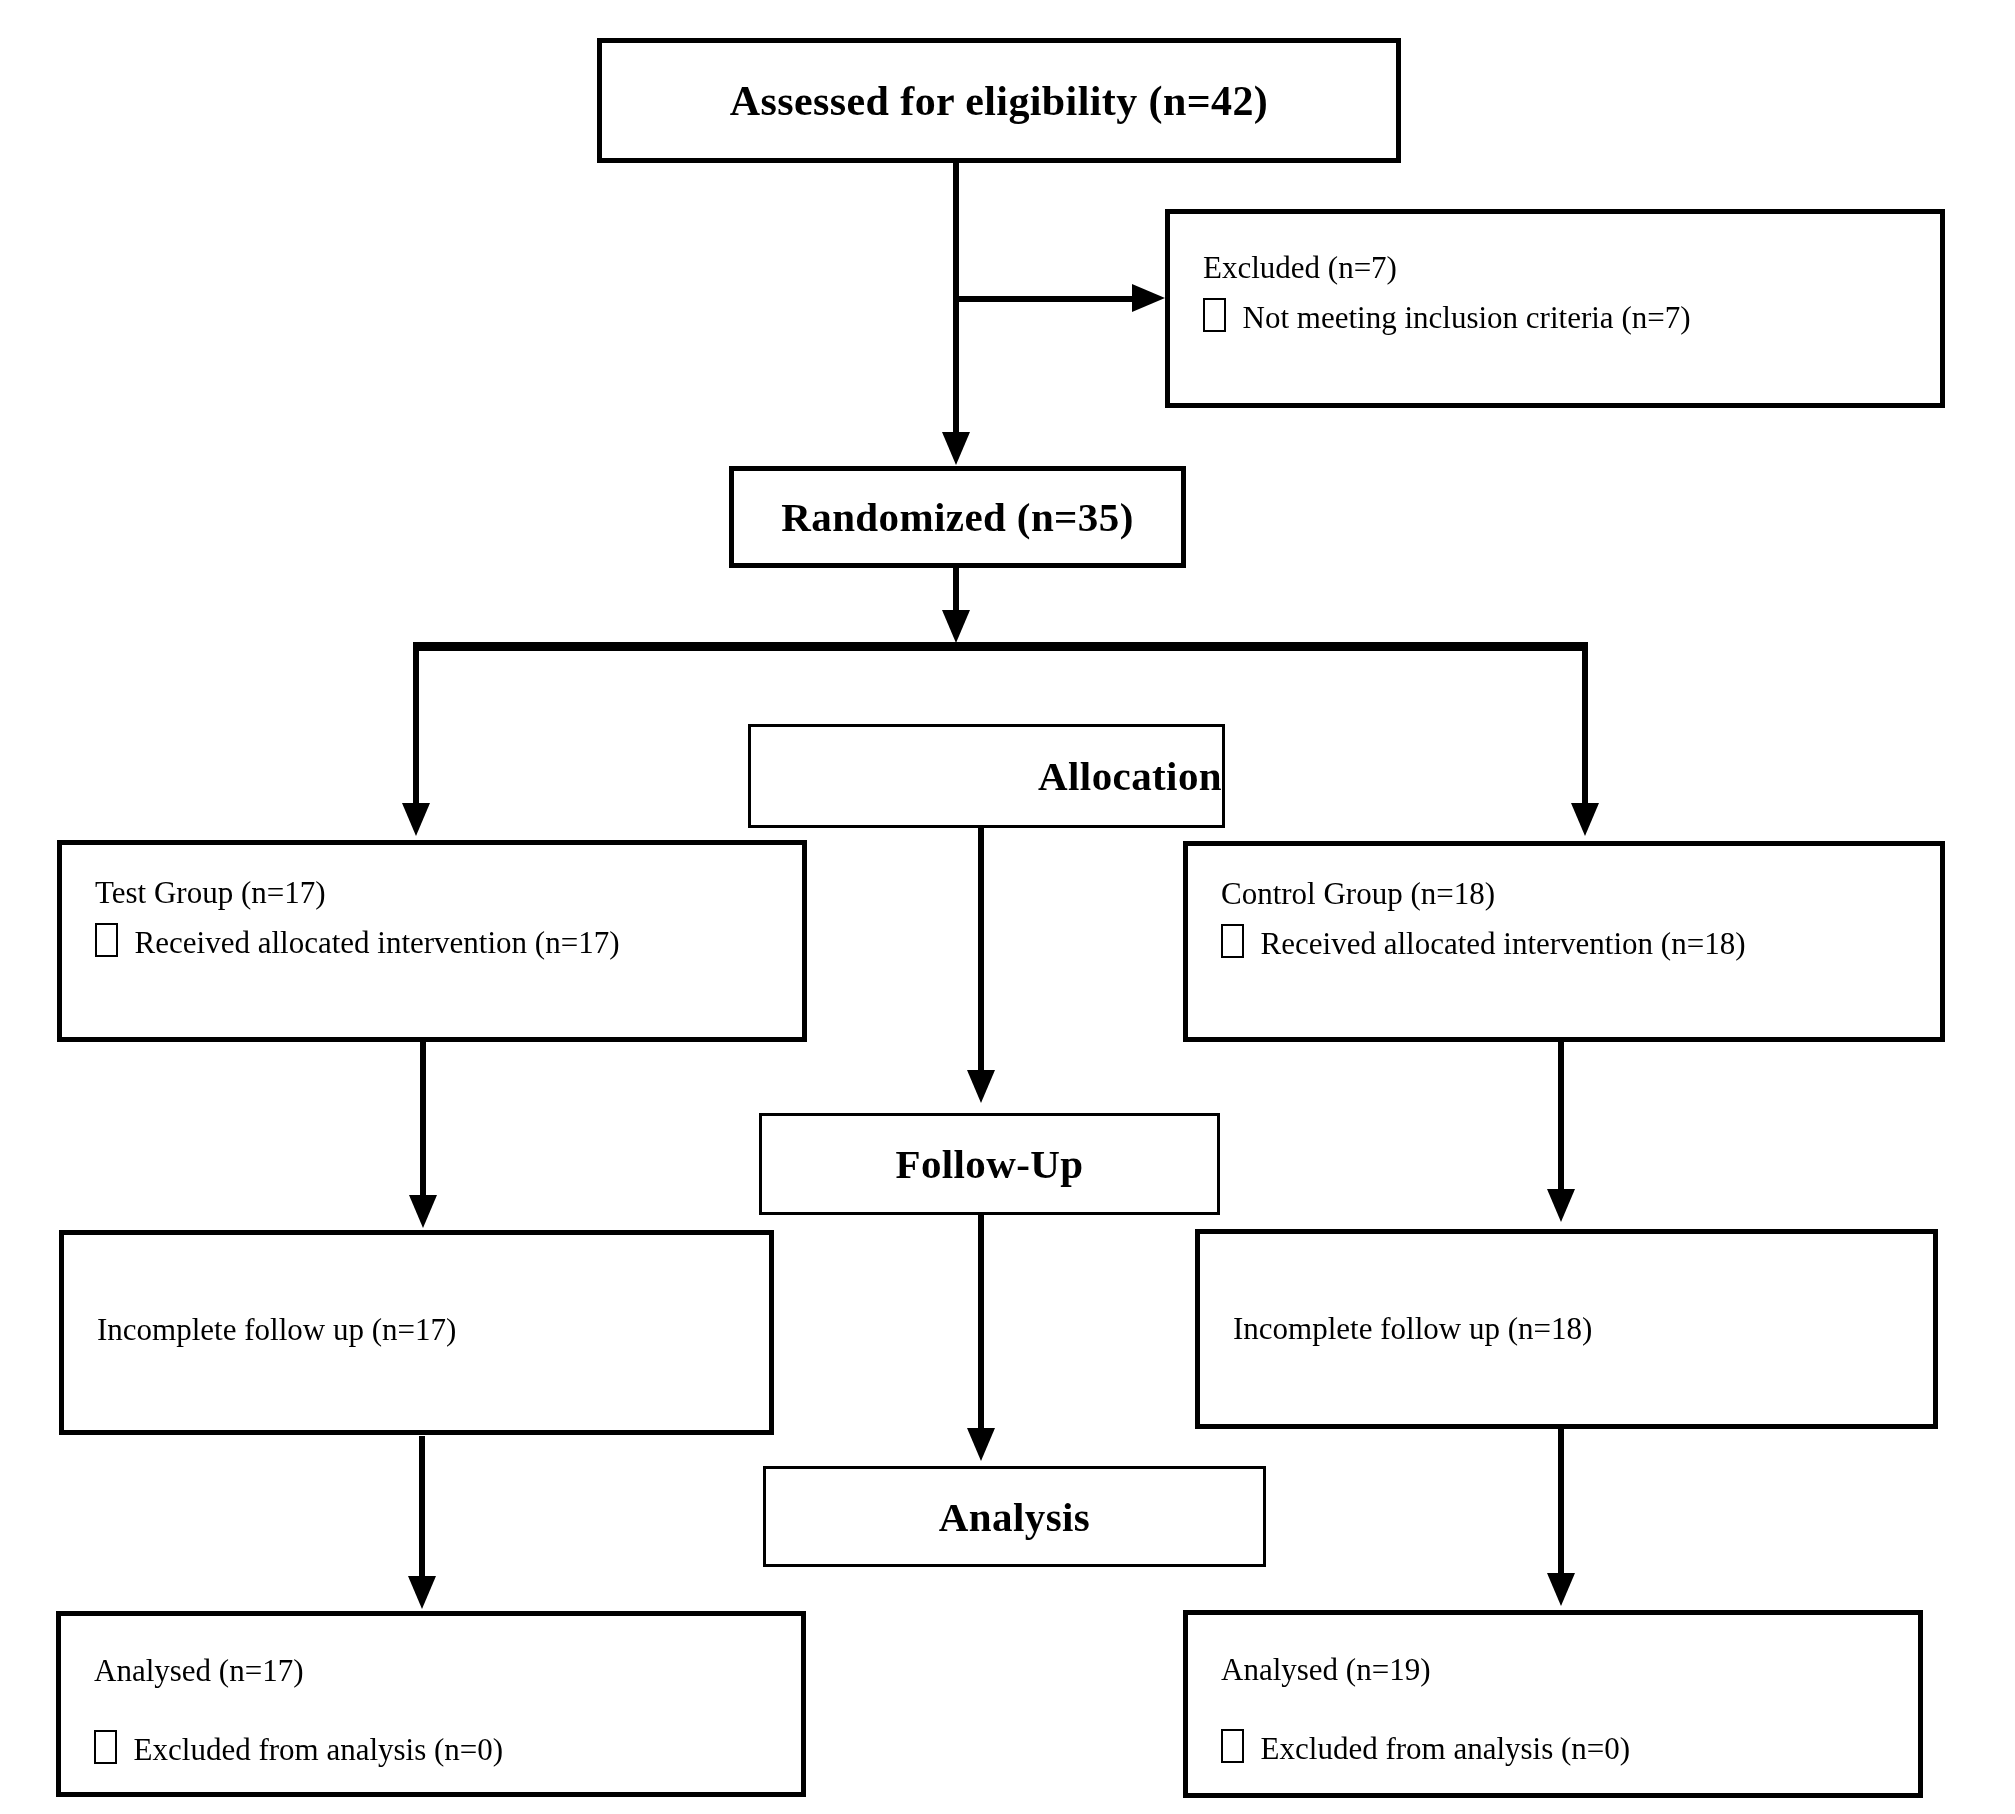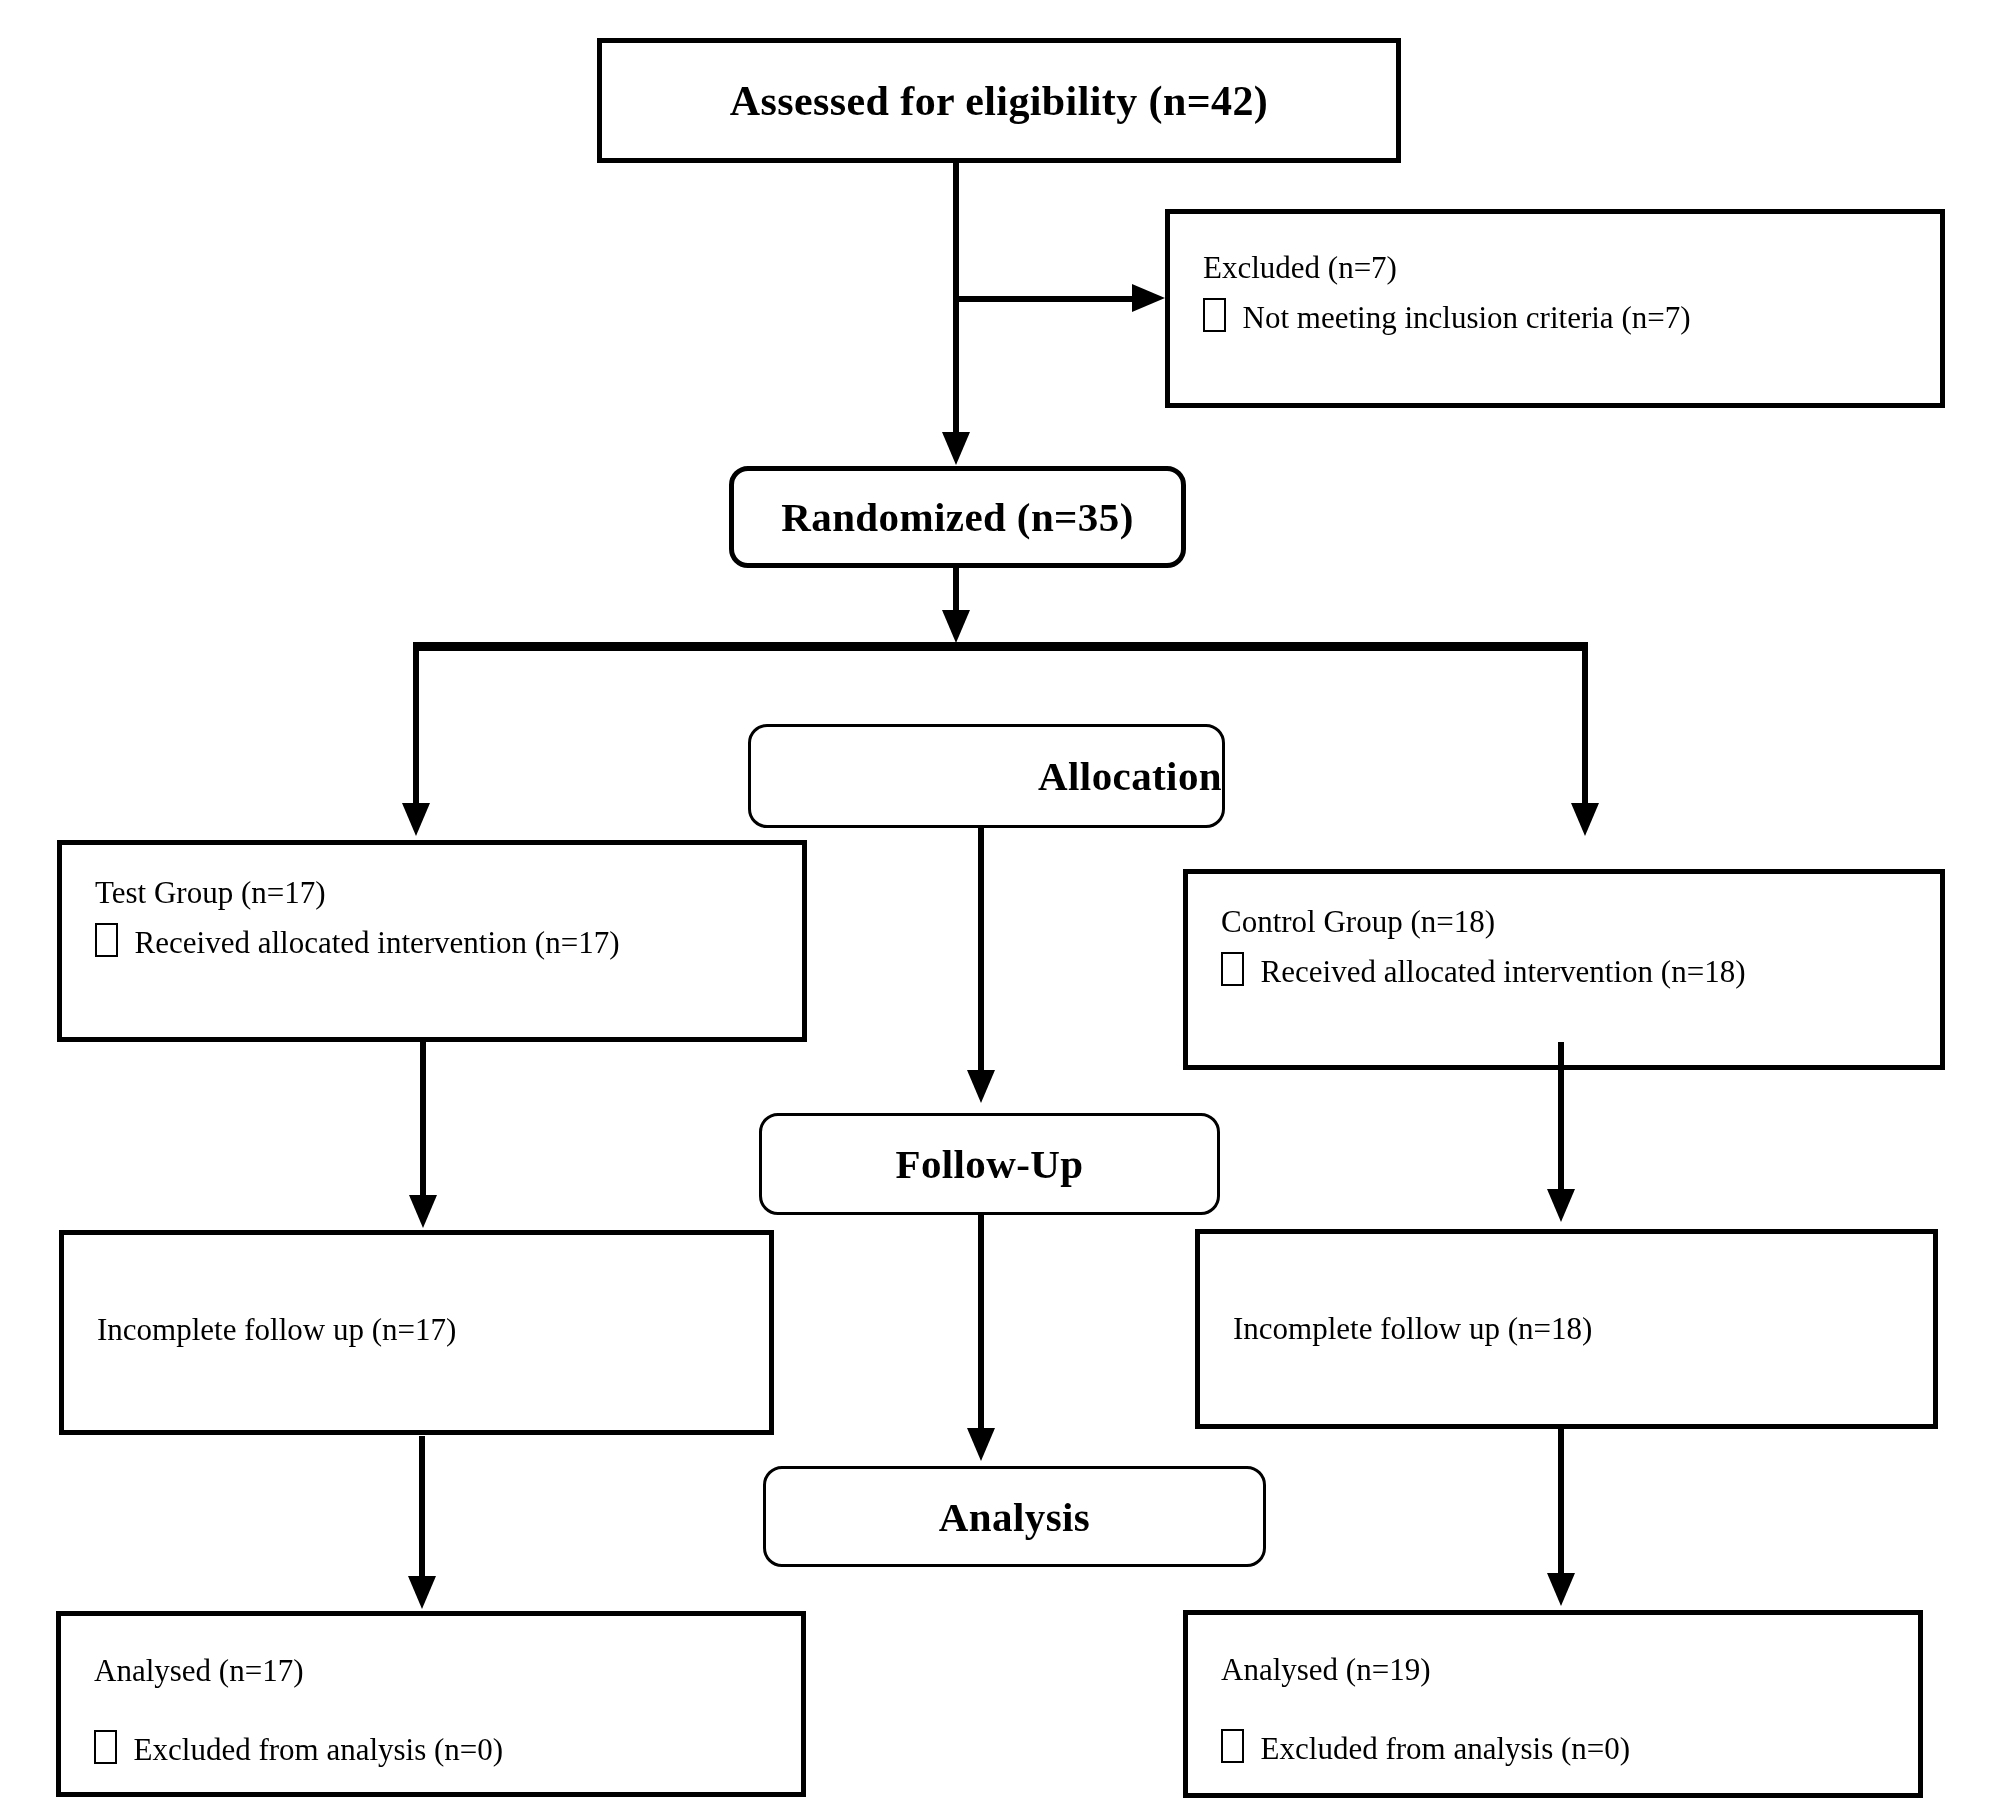--- a/index.html
+++ b/index.html
@@ -27,21 +27,20 @@
   .center-box {
     display: flex;
     align-items: center;
     justify-content: center;
     text-align: center;
   }
   .hdr {
     font-weight: bold;
     font-size: 41px;
     letter-spacing: 0.4px;
-    border-radius: 19px;
   }
   .hdr-lg {
     font-weight: bold;
     font-size: 42px;
     letter-spacing: 0.4px;
   }
   .body-box {
     font-size: 31px;
     line-height: 50px;
   }
@@ -108,21 +107,21 @@
     <span>Allocation</span>
   </div>
 
   <div class="box b8 body-box" style="left:57px; top:840px; width:750px; height:202px; padding:23px 14.3px 0 33px;">
     <div class="line">Test Group (n=17)</div>
     <div class="line">
       <span class="tofu"></span><span>Received allocated intervention (n=17)</span>
     </div>
   </div>
 
-  <div class="box b8 body-box" style="left:1183px; top:841px; width:762px; height:201px; padding:23px 14.3px 0 33px;margin-top:28px;">
+  <div class="box b8 body-box" style="left:1183px; top:841px; width:762px; height:201px; padding:23px 14.3px 0 33px;">
     <div class="line">Control Group (n=18)</div>
     <div class="line">
       <span class="tofu"></span><span>Received allocated intervention (n=18)</span>
     </div>
   </div>
 
   <div class="box b5 center-box hdr" style="left:759px; top:1113px; width:461px; height:102px;">
     <span>Follow-Up</span>
   </div>
 

